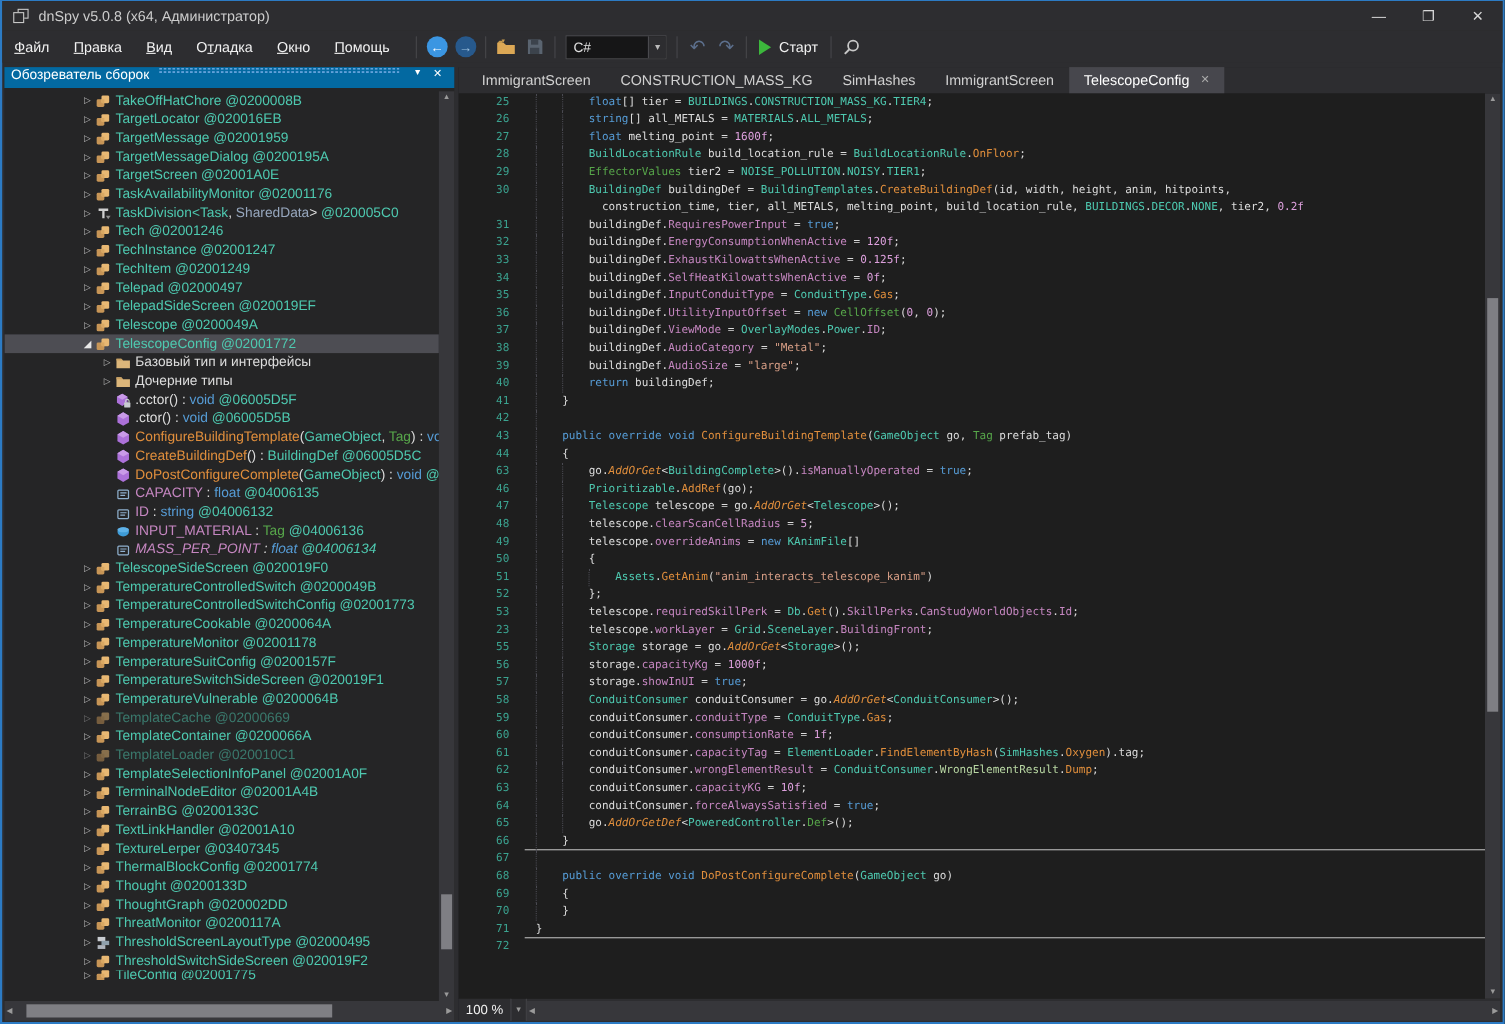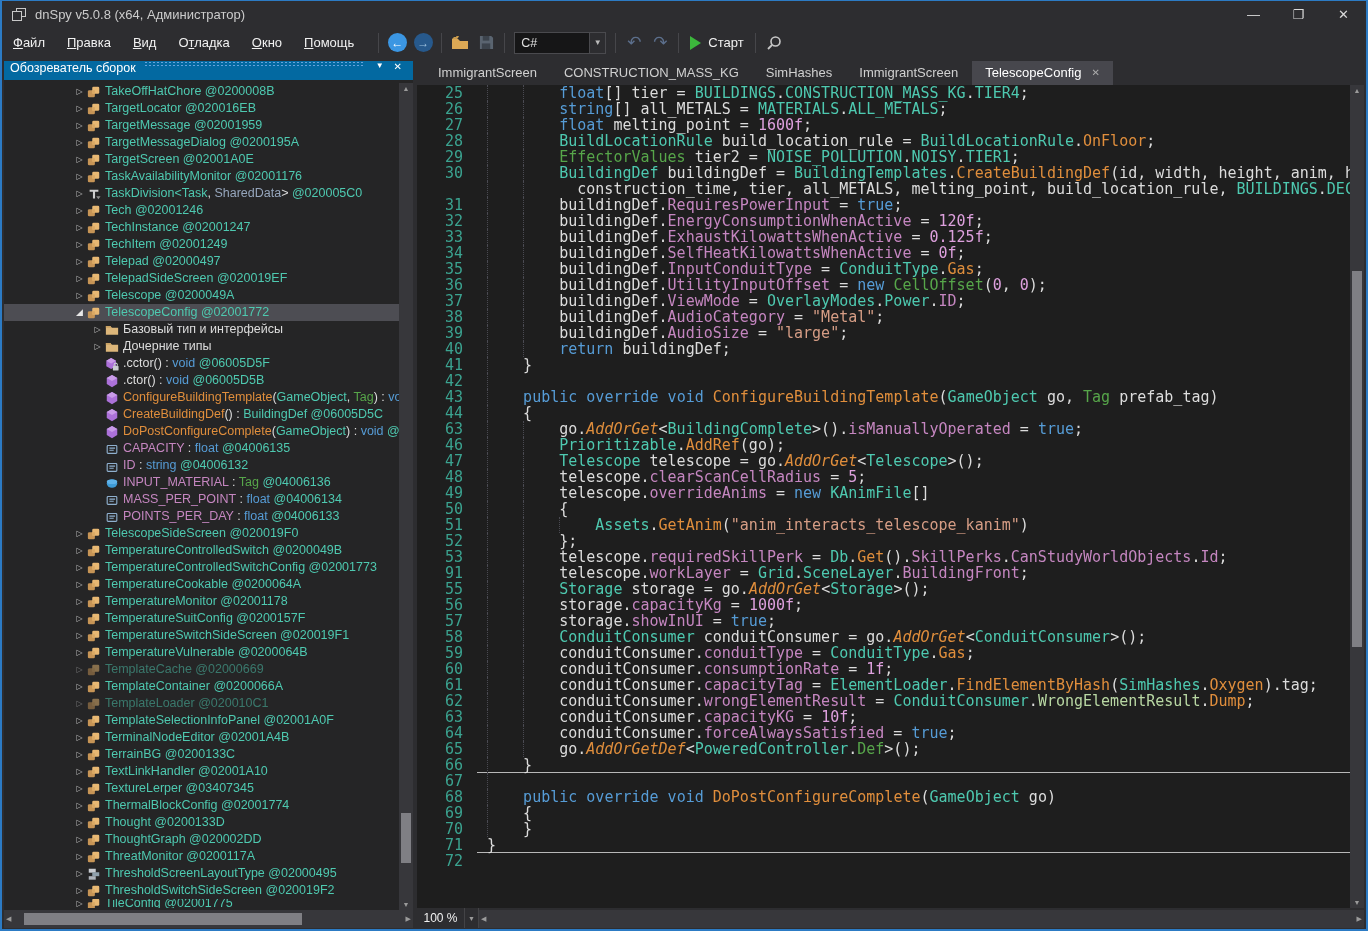--- a/index.html
+++ b/index.html
@@ -73,21 +73,21 @@
   .hscroll { position:absolute; height:18px; background:#37373B; }
   .sb-arrow { position:absolute; color:#9A9A9A; font-size:7px; display:flex; align-items:center; justify-content:center; }
   .sb-thumb { position:absolute; background:#7F7F84; }
   
   .editor-pane { position:absolute; left:415px; top:60px; right:2px; height:867px; background:#1E1E1E; }
   .tabsbar { position:absolute; left:0; top:0; right:0; height:24px; background:#2D2D30; display:flex; align-items:flex-end; padding-left:8px; }
   .tab { height:24px; line-height:24px; padding:0 13px; margin-right:1px; color:#D0D0D0; font-size:13px; display:flex; align-items:center; white-space:nowrap; }
   .tab.active { background:#47474D; color:#FFFFFF; }
   .tab .tab-close { margin-left:10px; color:#ABABAB; font-size:10px; }
   .code-area { position:absolute; left:0; top:24px; right:14px; bottom:20px; background:#1E1E1E; overflow:hidden;
-    font-family:"DejaVu Sans Mono", monospace; font-size:15px; }
+    font-family:"DejaVu Sans Mono", monospace; font-size:10px; }
   .cl { height:16px; line-height:16px; display:flex; }
   .ln { width:60px; flex:none; text-align:right; padding-right:14px; color:#3BA390; }
   .lc { white-space:pre; padding-left:10px; flex:1; }
   .cl.sep .lc { border-bottom:1px solid #B8B8B8; }
   .ind { display:inline-block; width:4ch; height:16px; vertical-align:top; border-left:1px dotted #4A4A52; }
   
   .ed-vscroll { position:absolute; right:0; top:24px; bottom:20px; width:14px; background:#37373B; }
   .ed-bottom { position:absolute; left:0; right:0; bottom:0; height:20px; background:#2D2D30; display:flex; align-items:center; }
   .zoom-box { width:48px; height:20px; background:#2D2D30; border-right:1px solid #434346; color:#F1F1F1; font-size:12px; display:flex; align-items:center; justify-content:center; }
   .zoom-arrow { width:14px; height:20px; display:flex; align-items:center; justify-content:center; color:#9A9A9A; font-size:7px; border-right:1px solid #434346; }
@@ -426,39 +426,29 @@
         <div class="trow" style="padding-left: 86px;">
           <span class="texp"></span>
           <span class="ticon">
             <svg xmlns="http://www.w3.org/2000/svg" width="14" height="14" viewBox="0 0 16 16">
               <ellipse cx="8" cy="8.5" rx="6" ry="4.8" fill="#3E9BD6"></ellipse>
               <ellipse cx="8" cy="6.5" rx="6" ry="2.6" fill="#5FB2E8"></ellipse>
             </svg>
           </span>
           <span class="tseg"><span class="c-fld">INPUT_MATERIAL</span><span class="c-txt"> : </span><span class="c-grn">Tag</span><span class="c-adr"> @04006136</span></span>
         </div>
-        <div class="trow" style="padding-left: 86px;">
+        <div class="trow" style="padding-left: 86px; font-style: italic;">
           <span class="texp"></span>
           <span class="ticon">
             <svg xmlns="http://www.w3.org/2000/svg" width="14" height="14" viewBox="0 0 16 16">
               <rect x="2.5" y="4" width="11" height="9" rx="1" fill="none" stroke="#8FB0CE" stroke-width="1.3"></rect>
               <path d="M5 7h6.5M5 9.5h5" stroke="#8FB0CE" stroke-width="1.2"></path>
             </svg>
           </span>
           <span class="tseg"><span class="c-fld">MASS_PER_POINT</span><span class="c-txt"> : </span><span class="c-kw">float</span><span class="c-adr"> @04006134</span></span>
-        </div>
-        <div class="trow" style="padding-left: 86px;">
-          <span class="texp"></span>
-          <span class="ticon">
-            <svg xmlns="http://www.w3.org/2000/svg" width="14" height="14" viewBox="0 0 16 16">
-              <rect x="2.5" y="4" width="11" height="9" rx="1" fill="none" stroke="#8FB0CE" stroke-width="1.3"></rect>
-              <path d="M5 7h6.5M5 9.5h5" stroke="#8FB0CE" stroke-width="1.2"></path>
-            </svg>
-          </span>
-          <span class="tseg"><span class="c-fld">POINTS_PER_DAY</span><span class="c-txt"> : </span><span class="c-kw">float</span><span class="c-adr"> @04006133</span></span>
         </div>
         <div class="trow" style="padding-left: 68px;">
           <span class="texp">▷</span>
           <span class="ticon">
             <svg xmlns="http://www.w3.org/2000/svg" width="14" height="14" viewBox="0 0 16 16">
               <rect x="1" y="6" width="8" height="8" rx="1.5" fill="#C79556"></rect>
               <rect x="6" y="2" width="8" height="8" rx="1.5" fill="#E8B873"></rect>
               <rect x="6" y="6" width="3" height="4" fill="#D9A863"></rect>
             </svg>
           </span>
@@ -853,21 +843,21 @@
         </div>
         <div class="cl">
           <span class="ln">52</span>
           <span class="lc"><span class="ind"></span><span class="ind"></span><span class="c-txt">};</span></span>
         </div>
         <div class="cl">
           <span class="ln">53</span>
           <span class="lc"><span class="ind"></span><span class="ind"></span><span class="c-txt">telescope.</span><span class="c-fld">requiredSkillPerk</span><span class="c-txt"> = </span><span class="c-typ">Db</span><span class="c-txt">.</span><span class="c-mth">Get</span><span class="c-txt">().</span><span class="c-fld">SkillPerks</span><span class="c-txt">.</span><span class="c-fld">CanStudyWorldObjects</span><span class="c-txt">.</span><span class="c-fld">Id</span><span class="c-txt">;</span></span>
         </div>
         <div class="cl">
-          <span class="ln">91</span>
+          <span class="ln">23</span>
           <span class="lc"><span class="ind"></span><span class="ind"></span><span class="c-txt">telescope.</span><span class="c-fld">workLayer</span><span class="c-txt"> = </span><span class="c-typ">Grid</span><span class="c-txt">.</span><span class="c-typ">SceneLayer</span><span class="c-txt">.</span><span class="c-fld">BuildingFront</span><span class="c-txt">;</span></span>
         </div>
         <div class="cl">
           <span class="ln">55</span>
           <span class="lc"><span class="ind"></span><span class="ind"></span><span class="c-typ">Storage</span><span class="c-txt"> storage = go.</span><span class="c-imth">AddOrGet</span><span class="c-txt">&lt;</span><span class="c-typ">Storage</span><span class="c-txt">&gt;();</span></span>
         </div>
         <div class="cl">
           <span class="ln">56</span>
           <span class="lc"><span class="ind"></span><span class="ind"></span><span class="c-txt">storage.</span><span class="c-fld">capacityKg</span><span class="c-txt"> = </span><span class="c-num">1000f</span><span class="c-txt">;</span></span>
         </div>

